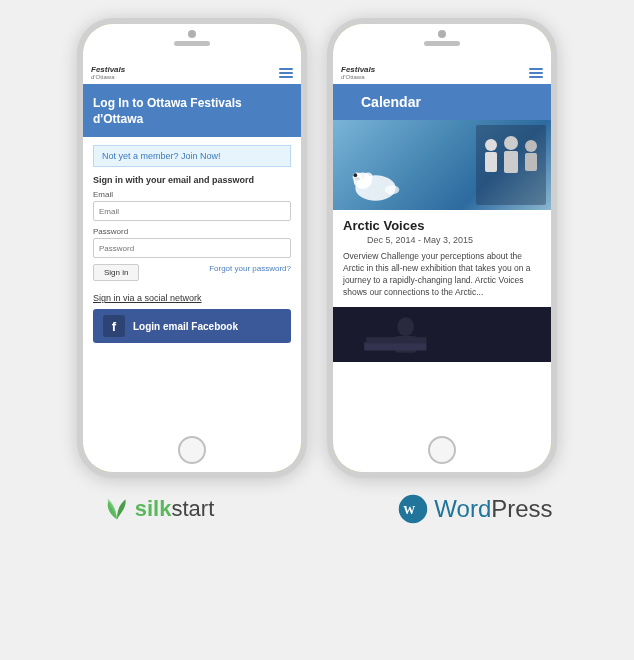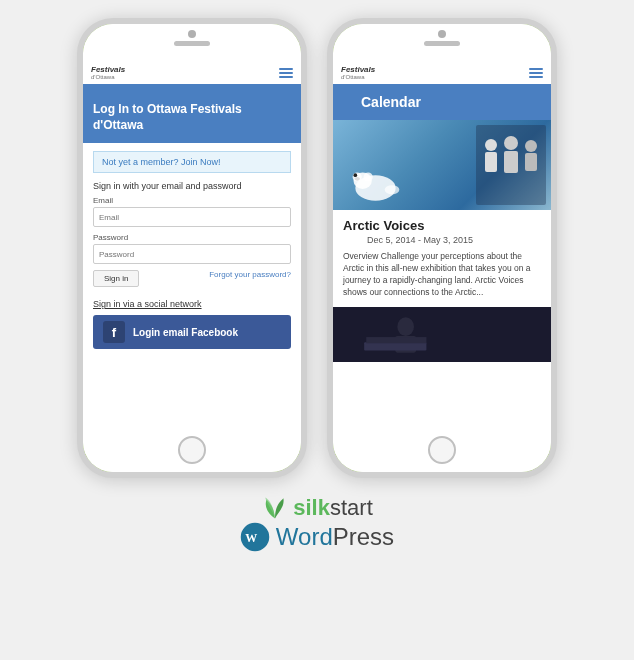--- a/index.html
+++ b/index.html
@@ -87,21 +87,21 @@
       width: 28px;
       height: 28px;
       border-radius: 50%;
       border: 2px solid #c0c0c0;
       background: #f5f5f5;
     }
 
     
     .login-title-bar {
       background: #4a7fc1;
-      padding: 18px 10px 10px 10px;
+      padding: 12px 10px 10px 10px;
     }
     .login-title-bar h1 {
       color: #fff;
       font-size: 12px;
       font-weight: 600;
       line-height: 1.3;
     }
 
     .login-body {
       flex: 1;
@@ -118,21 +118,21 @@
       padding: 5px 8px;
       font-size: 9px;
       margin-bottom: 8px;
       border-radius: 0;
     }
 
     .section-label {
       font-size: 9px;
       color: #333;
       margin-bottom: 5px;
-      font-weight: 400;
+      font-weight: 700;
     }
 
     .field-group {
       margin-bottom: 6px;
     }
     .field-label {
       font-size: 8px;
       color: #555;
       margin-bottom: 2px;
     }
@@ -265,21 +265,21 @@
       width: 100%;
       height: 55px;
       background: linear-gradient(135deg, #1a1a2e 0%, #2d2d4e 40%, #1a1a1a 100%);
       overflow: hidden;
       position: relative;
     }
 
     
     .logos-row {
       display: flex;
-      flex-direction: column;
+      flex-direction: row;
       justify-content: center;
       align-items: center;
       gap: 0;
       margin-top: 16px;
       width: 100%;
     }
 
     .logo-item {
       width: 317px;
       display: flex;

